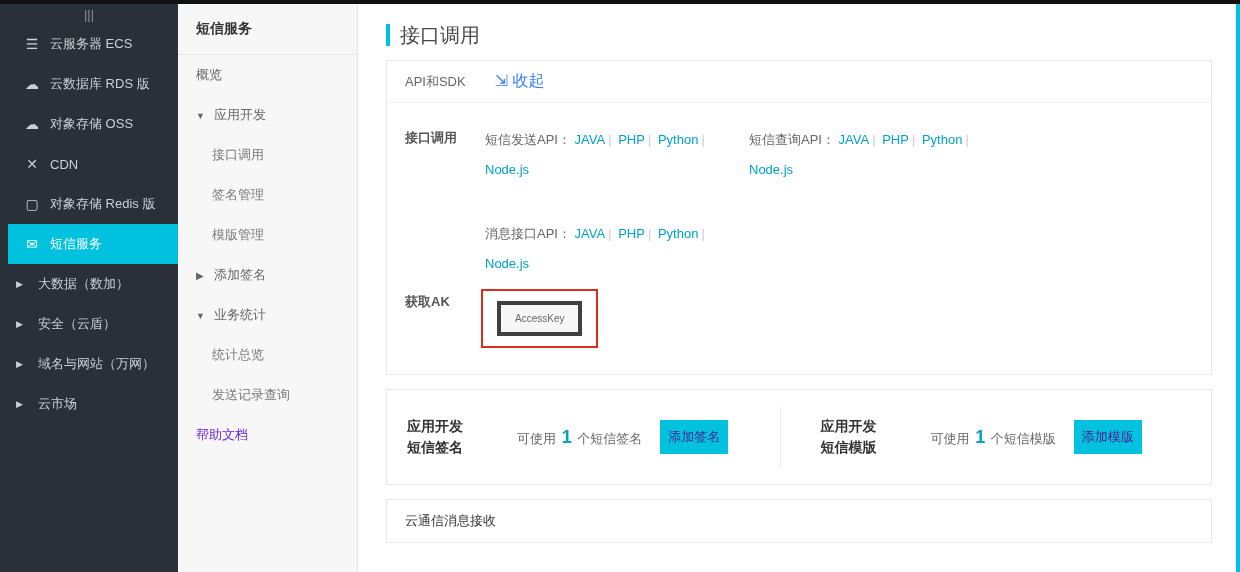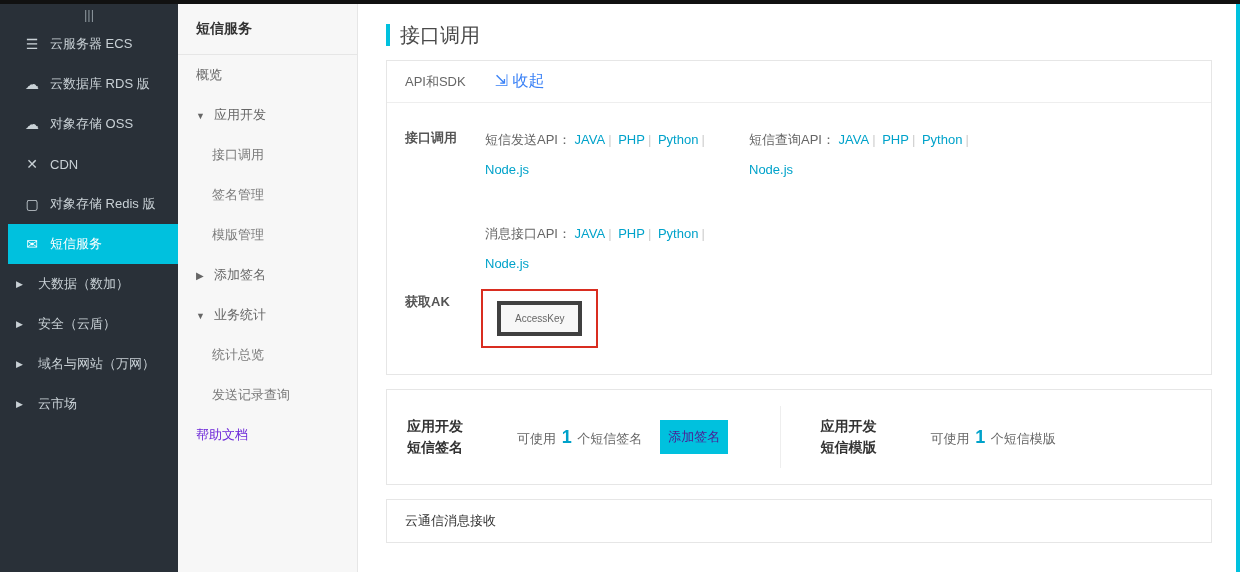--- a/index.html
+++ b/index.html
@@ -220,20 +220,21 @@
           </div>
           <div class="usage-cell">
             <div class="usage-title">
               <span>应用开发</span><br><span>短信模版</span>
             </div>
             <div class="usage-count">
               <span>可使用</span>
               <span class="num">1</span>
               <span>个短信模版</span>
             </div>
+            <button class="btn">添加模版</button>
           </div>
         </div>
       </div>
     </div>
 
     <div class="card">
       <div class="card-body slim">
         <span>云通信消息接收</span>
       </div>
     </div>

